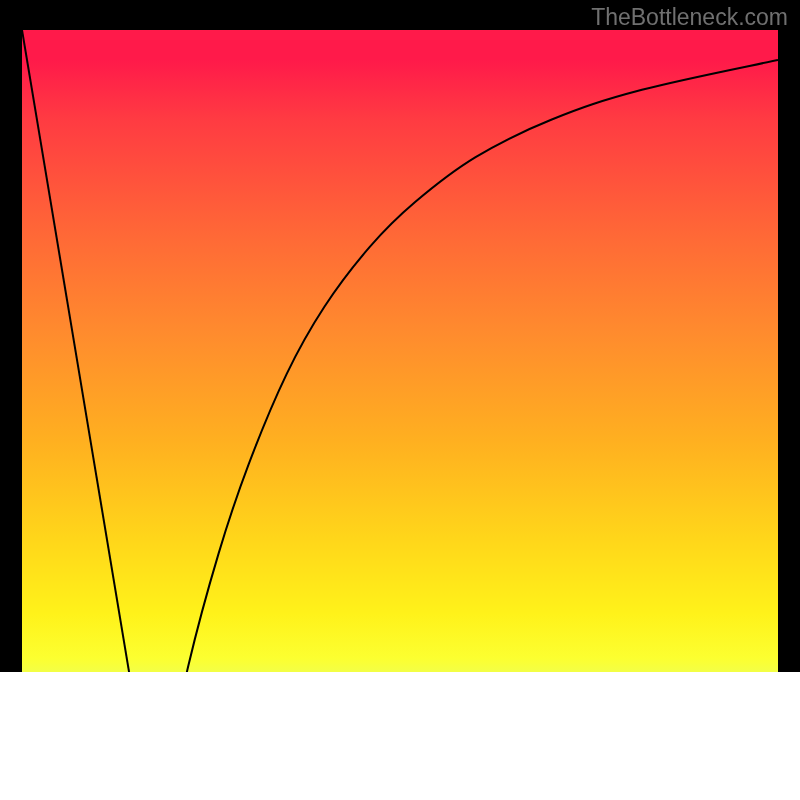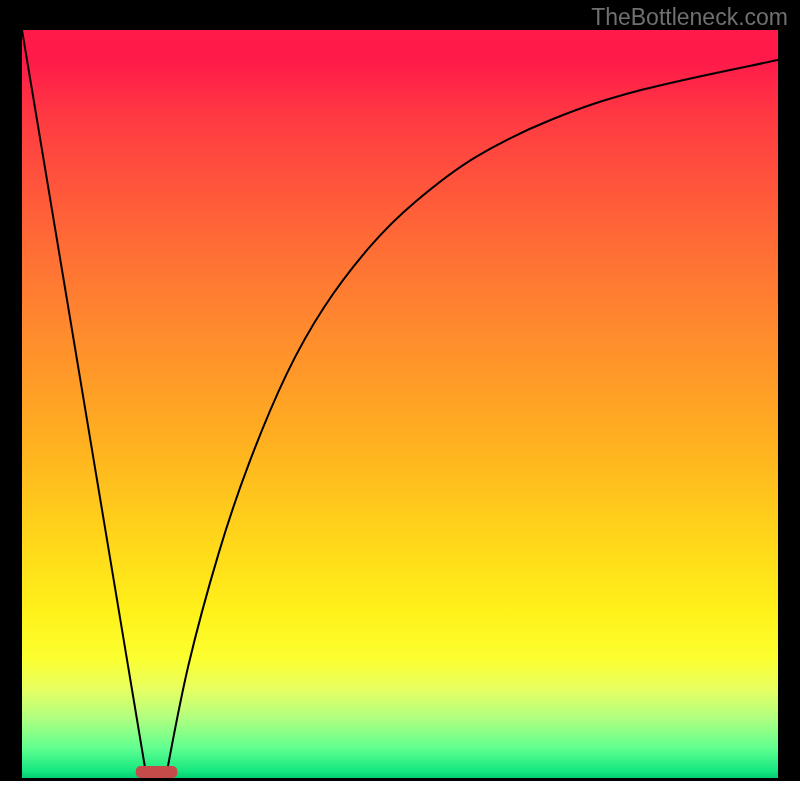--- a/index.html
+++ b/index.html
@@ -4,21 +4,21 @@
 <style>
   body {
     margin: 0;
     padding: 0;
     background: #ffffff;
     font-family: Arial, Helvetica, sans-serif;
   }
   .chart-container {
     position: relative;
     width: 800px;
-    height: 781px;
+    height: 672px;
   }
   .watermark {
     position: absolute;
     top: 4px;
     right: 12px;
     color: #707070;
     font-size: 23px;
     font-family: Arial, Helvetica, sans-serif;
     z-index: 10;
   }

